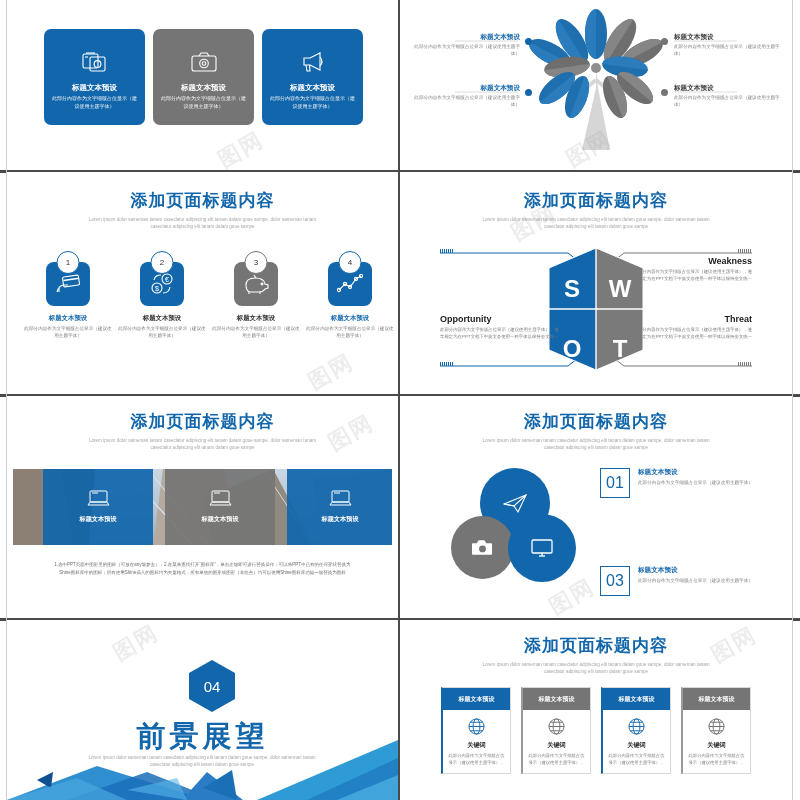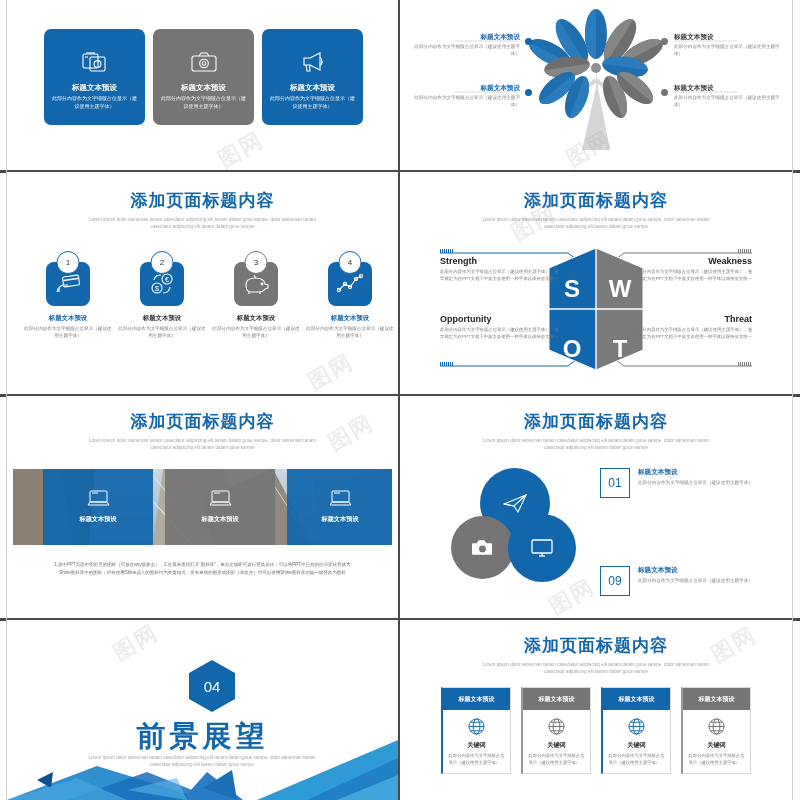--- a/index.html
+++ b/index.html
@@ -44,21 +44,21 @@
 
   
   .band{position:absolute;left:6px;right:6px;overflow:hidden;}
   .band-tile{position:absolute;top:0;bottom:0;display:flex;flex-direction:column;align-items:center;justify-content:center;color:#fff;}
   .band-tile .bt{font-size:6.2px;font-weight:bold;margin-top:7px;}
   .p5-note{position:absolute;left:42px;right:42px;font-size:4.5px;color:#6d6d6d;line-height:1.75;text-align:center;}
 
   
   .circ{position:absolute;border-radius:50%;display:flex;align-items:center;justify-content:center;}
   .li-row{position:absolute;display:flex;align-items:flex-start;}
-  .li-num{width:30px;height:30px;border:1px solid #1266ab;display:flex;align-items:center;justify-content:center;font-size:12px;color:#1266ab;box-sizing:border-box;}
+  .li-num{width:30px;height:30px;border:1px solid #1266ab;display:flex;align-items:center;justify-content:center;font-size:16px;color:#1266ab;box-sizing:border-box;}
   .li-body{margin-left:8px;}
   .li-t{font-size:6.6px;font-weight:bold;}
   .li-d{font-size:4.6px;color:#7d7d7d;line-height:1.55;margin-top:2px;}
 
   
   .hex{position:absolute;width:46px;height:52px;background:#1266ab;clip-path:polygon(50% 0,100% 25%,100% 75%,50% 100%,0 75%,0 25%);display:flex;align-items:center;justify-content:center;color:#fff;font-size:15px;}
   .big-title{position:absolute;left:0;right:0;text-align:center;color:#1266ab;font-weight:bold;font-size:29px;letter-spacing:4px;font-family:Liberation Mono, monospace;}
 
   
   .c8{position:absolute;width:70px;box-sizing:border-box;border:1px solid #d8d8d8;background:#fff;}
@@ -304,24 +304,20 @@
       <text x="220" y="125" font-size="24" font-weight="bold" fill="#fff" text-anchor="middle" font-family="Liberation Sans">W</text>
       <text x="172" y="185" font-size="24" font-weight="bold" fill="#fff" text-anchor="middle" font-family="Liberation Sans">O</text>
       <text x="220" y="185" font-size="24" font-weight="bold" fill="#fff" text-anchor="middle" font-family="Liberation Sans">T</text>
     </svg>
 
     <div class="hatch-b" style="left:40px;top:77px;width:14px;"></div>
     <div class="hatch-b" style="left:40px;top:190px;width:14px;"></div>
     <div class="hatch-g" style="left:338px;top:77px;width:14px;"></div>
     <div class="hatch-g" style="left:338px;top:190px;width:14px;"></div>
 
-    <div class="swot-txt" style="left:40px;top:84px;text-align:left;">
-      <div class="h">Strength</div>
-      <div class="d">此部分内容作为文字排版占位显示（建议使用主题字体），通常规定为在PPT文档下中英文各使用一种字体以保持全文统一</div>
-    </div>
     <div class="swot-txt" style="left:40px;top:142px;text-align:left;">
       <div class="h">Opportunity</div>
       <div class="d">此部分内容作为文字排版占位显示（建议使用主题字体），通常规定为在PPT文档下中英文各使用一种字体以保持全文统一</div>
     </div>
     <div class="swot-txt" style="left:230px;top:84px;text-align:right;">
       <div class="h">Weakness</div>
       <div class="d">此部分内容作为文字排版占位显示（建议使用主题字体），通常规定为在PPT文档下中英文各使用一种字体以保持全文统一</div>
     </div>
     <div class="swot-txt" style="left:230px;top:142px;text-align:right;">
       <div class="h">Threat</div>
@@ -407,21 +403,21 @@
     </div>
 
     <div class="li-row" style="left:200px;top:72px;">
       <div class="li-num" style="border-color:#1266ab;color:#1266ab;">01</div>
       <div class="li-body">
         <div class="li-t" style="color:#1266ab;">标题文本预设</div>
         <div class="li-d">此部分内容作为文字细版占位显示（建议使用主题字体）</div>
       </div>
     </div>
     <div class="li-row" style="left:200px;top:170px;">
-      <div class="li-num" style="border-color:#1266ab;color:#1266ab;">09</div>
+      <div class="li-num" style="border-color:#1266ab;color:#1266ab;">03</div>
       <div class="li-body">
         <div class="li-t" style="color:#1266ab;">标题文本预设</div>
         <div class="li-d">此部分内容作为文字细版占位显示（建议使用主题字体）</div>
       </div>
     </div>
     <div class="wm" style="left:148px;top:186px;">图网</div>
   </div>
 
   <div class="panel" style="left:7px;top:620px;width:391px;height:180px;">
     <div class="hex" style="left:173px;top:40px;margin-left:9px;">

